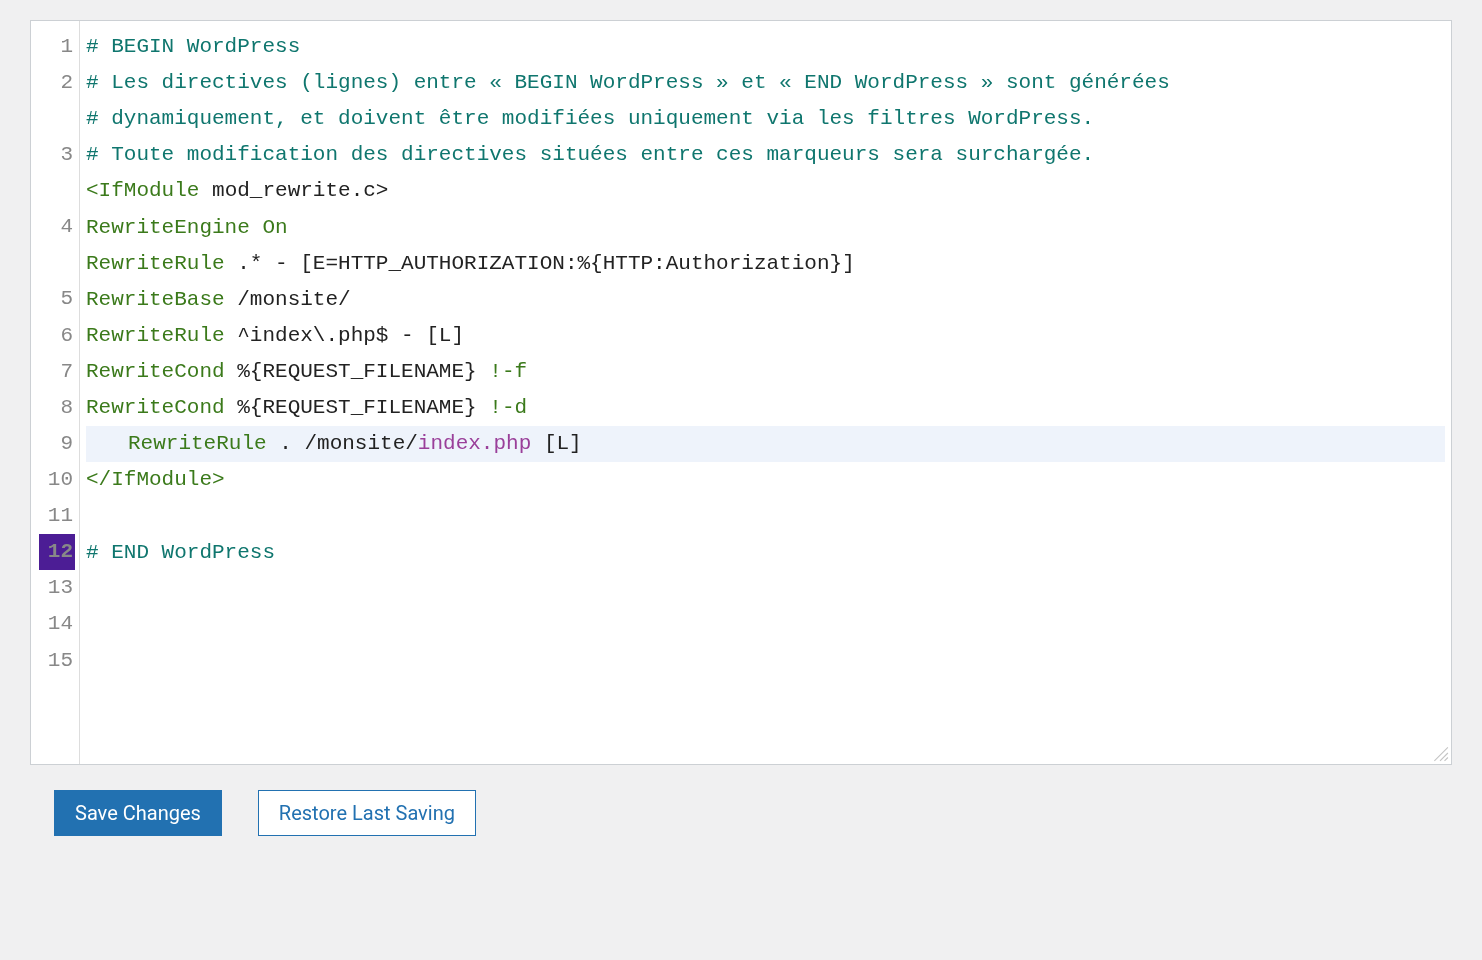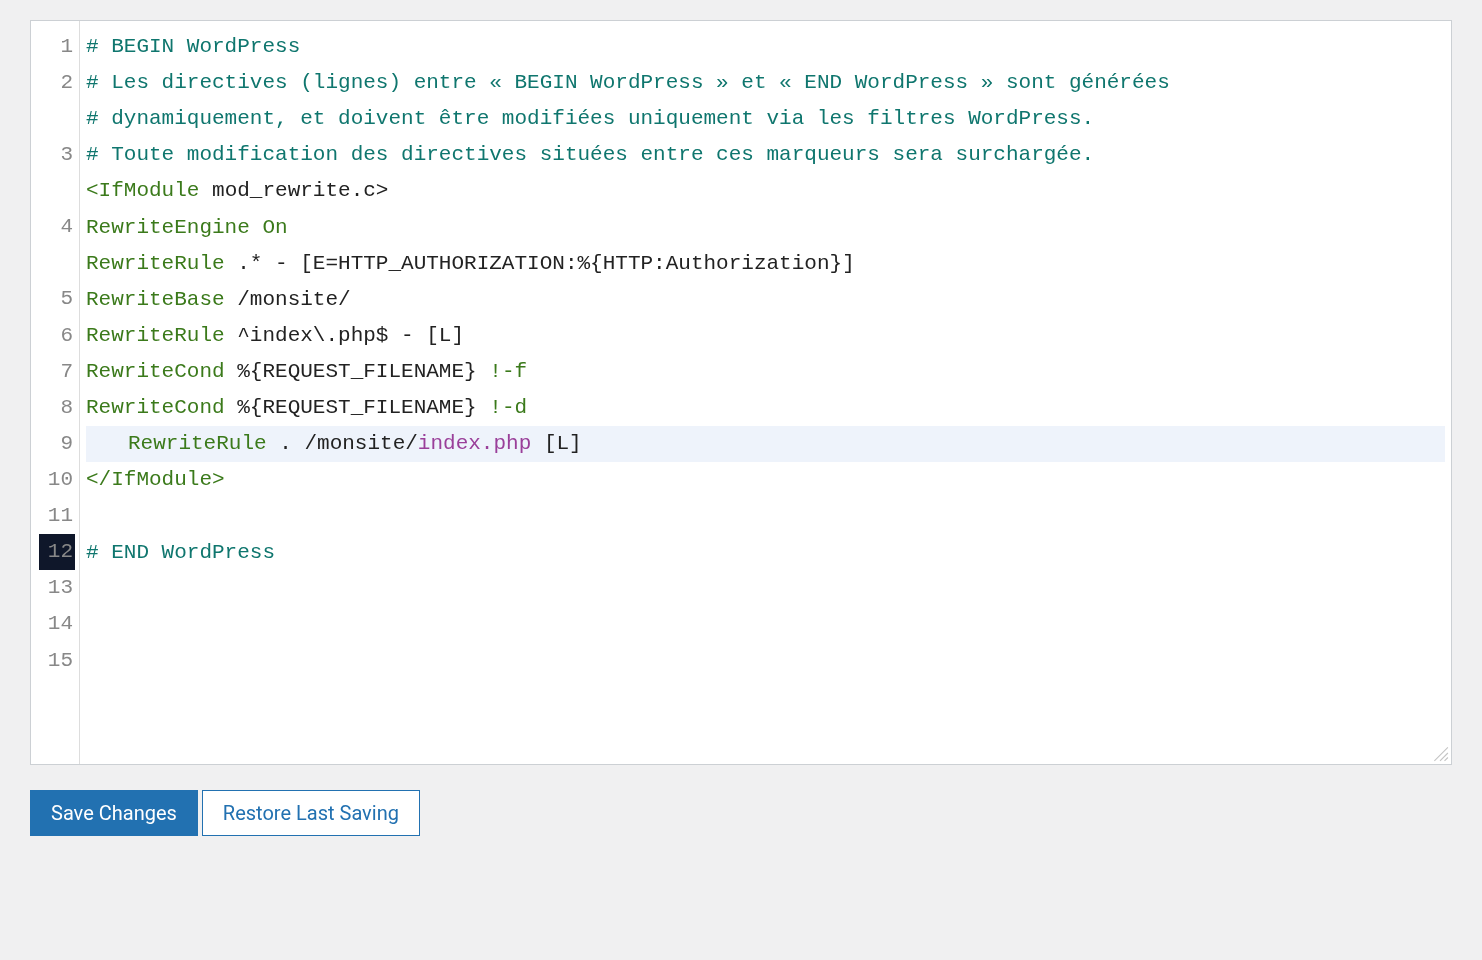--- a/index.html
+++ b/index.html
@@ -28,21 +28,21 @@
       background: #fff;
       border-right: 1px solid #ddd;
       color: #888;
       text-align: right;
       padding: 8px 4px 8px 8px;
       user-select: none;
       flex-shrink: 0;
       width: 49px;
     }
     .gutter .ln { display: block; padding-right: 2px; }
-    .gutter .ln.hl { background: #0f172a; }
+    .gutter .ln.hl { background: #4c1d95; font-weight: bold; }
     .gutter .spacer { display:block; height: 36px; }
     .code-lines {
       padding: 8px 6px 8px 6px;
       flex: 1;
       white-space: pre-wrap;
       word-break: break-word;
     }
     .code-line { display:block; }
     .code-line.hl { background: #eef3fb; padding-left: 42px; }
     .tok-comment { color: #0f766e; }
@@ -54,21 +54,22 @@
       position: absolute;
       right: 2px;
       bottom: 2px;
       width: 18px;
       height: 18px;
       opacity: .5;
     }
     .resize-handle svg { width: 100%; height: 100%; }
     .button-row {
       display: flex;
-      gap: 4px;
+      gap: 36px;
+      margin-left: 24px;
     }
     .btn {
       font-size: 20px;
       padding: 10px 20px;
       border: 1.5px solid #2271b1;
       cursor: pointer;
       background: #fff;
       color: #2271b1;
       line-height: 1.2;
       font-family: inherit;

